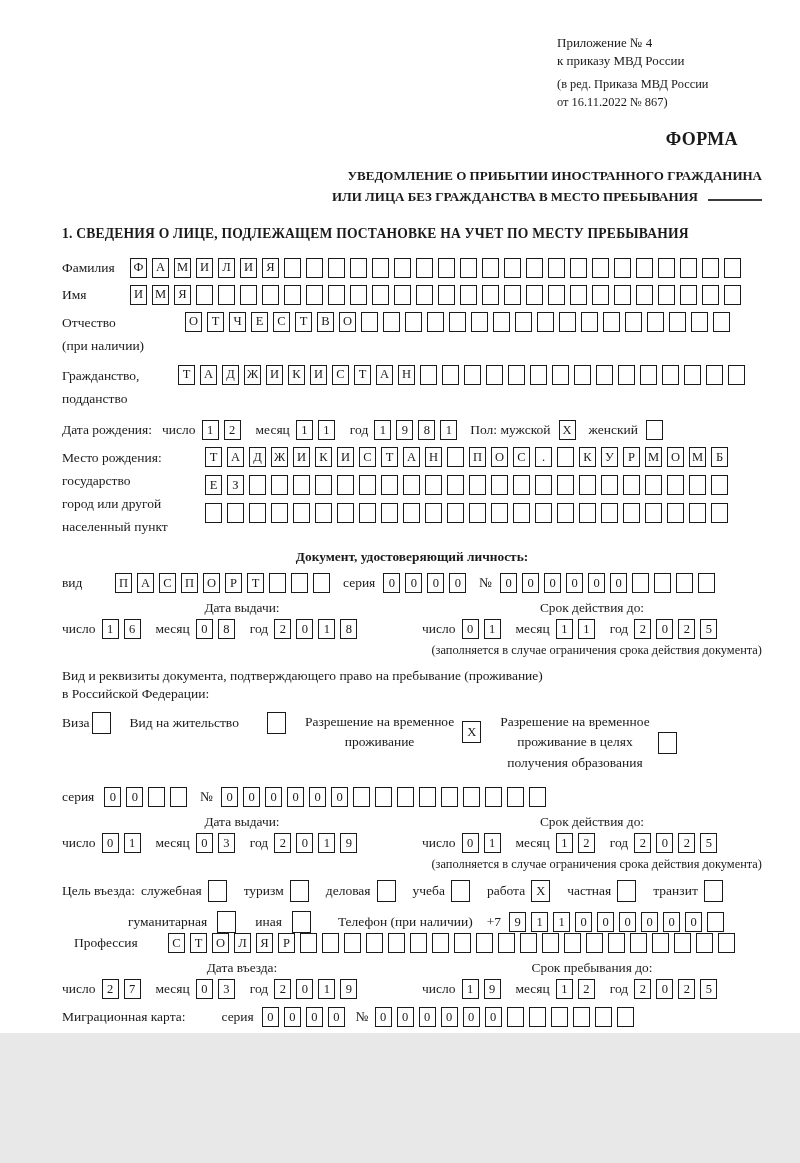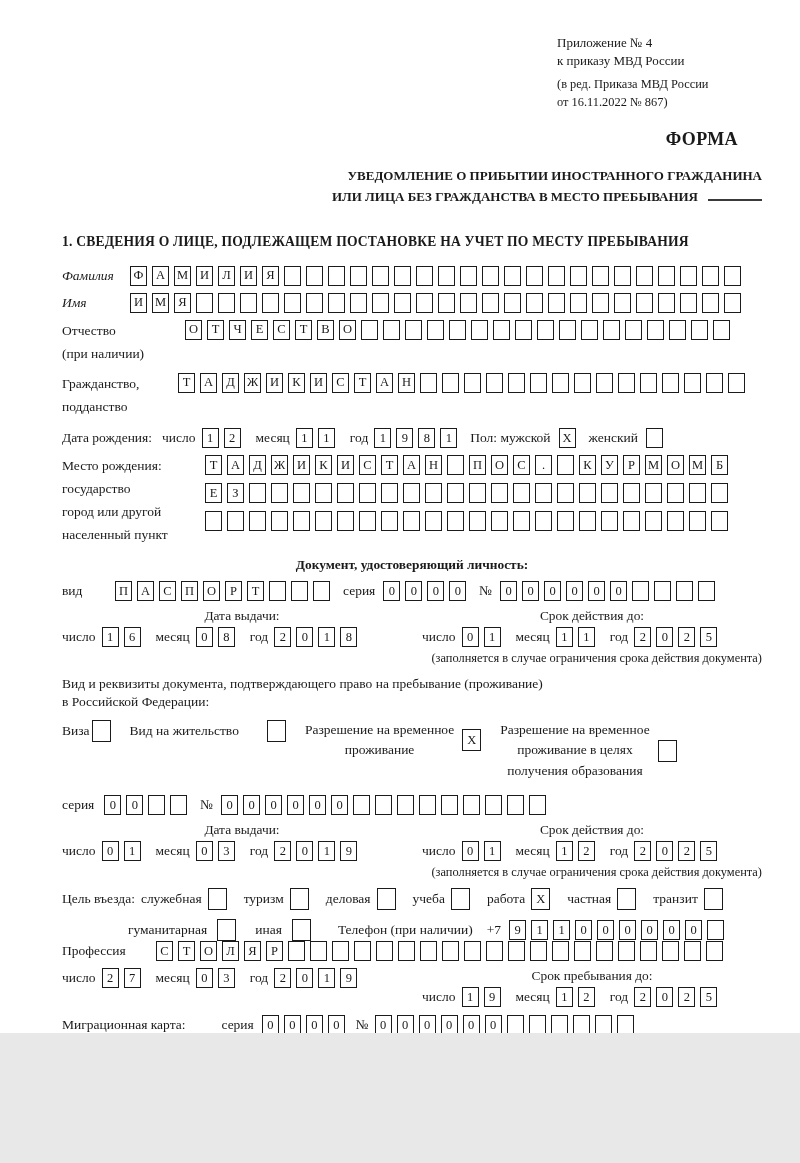--- a/index.html
+++ b/index.html
@@ -8,40 +8,40 @@
     font-family:"Liberation Serif", serif; font-size:13.5px;
     box-sizing:border-box; padding:34px 38px 16px 62px; overflow:hidden;
   }
   
   .appendix { margin-left:auto; width:205px; line-height:1.42; font-size:13px; }
   .appendix .ed { font-size:12.4px; margin-top:5px; line-height:1.42; }
   .forma { text-align:right; font-weight:bold; font-size:18px; padding-right:24px; margin-top:18px; letter-spacing:0.4px; }
   
   .title { text-align:right; font-weight:bold; font-size:13px; margin-top:16px; line-height:1.6; }
   .blankline { display:inline-block; width:54px; border-bottom:2px solid #3a3a3a; height:0.9em; margin-left:10px; }
-  .sec { font-weight:bold; font-size:13.6px; margin-top:26px; margin-bottom:16px; letter-spacing:0.2px; }
+  .sec { font-weight:bold; font-size:13.6px; margin-top:18px; margin-bottom:16px; letter-spacing:0.2px; }
   
   .cells { display:flex; flex-wrap:nowrap; }
   .cell {
     box-sizing:border-box; flex:none; width:17px; height:20px; border:1.6px solid #1b1b1b;
     margin-right:5px; display:inline-flex; align-items:center; justify-content:center;
     font-size:12.5px; line-height:1; background:#fff;
   }
   .big .cell { width:19px; height:22px; }
   
   .row { display:flex; align-items:center; margin-bottom:7px; }
   .row-top { display:flex; align-items:flex-start; margin-bottom:7px; }
   .lbl { flex:none; }
   .lblcol { flex:none; line-height:1.7; }
-  .w-name .lbl { width:68px;font-style:italic; }
+  .w-name .lbl { width:68px; }
   .w-patr .lblcol { width:123px; }
   .w-cit .lblcol { width:116px; }
   .w-place .lblcol { width:143px; }
   .w-vid .lbl { width:53px; }
-  .w-prof .lbl { width:94px; }
+  .w-prof .lbl { width:94px;margin-left:12px; }
   .stack > .cells { margin-bottom:8px; } .gap14 { width:14px; flex:none; } .gap20 { width:20px; flex:none; }
   .mid { margin:0 8px; flex:none; }
   
   .doc-head { text-align:center; font-weight:bold; font-size:13.4px; margin:10px 0 8px 0; }
   
   .dates { display:flex; align-items:flex-start; margin-bottom:4px; }
   .dc-l { width:360px; flex:none; }
   .dc-r { flex:1; }
   .dh { text-align:center; font-size:13.4px; margin-bottom:3px; }
   .dgroup { display:flex; align-items:center; }
@@ -629,20 +629,21 @@
         <span class="cell"></span>
         <span class="cell"></span>
         <span class="cell"></span>
         <span class="cell"></span>
         <span class="cell"></span>
       </span>
   </div>
 
   <div class="dates" style="margin-top:6px;">
     <div class="dc-l">
+      <div class="dh">Дата въезда:</div>
       <div class="dgroup">
         <span class="dl">число</span>
         <span class="cells">
             <span class="cell">2</span>
             <span class="cell">7</span>
           </span>
         <span class="dl2">месяц</span>
         <span class="cells">
             <span class="cell">0</span>
             <span class="cell">3</span>

